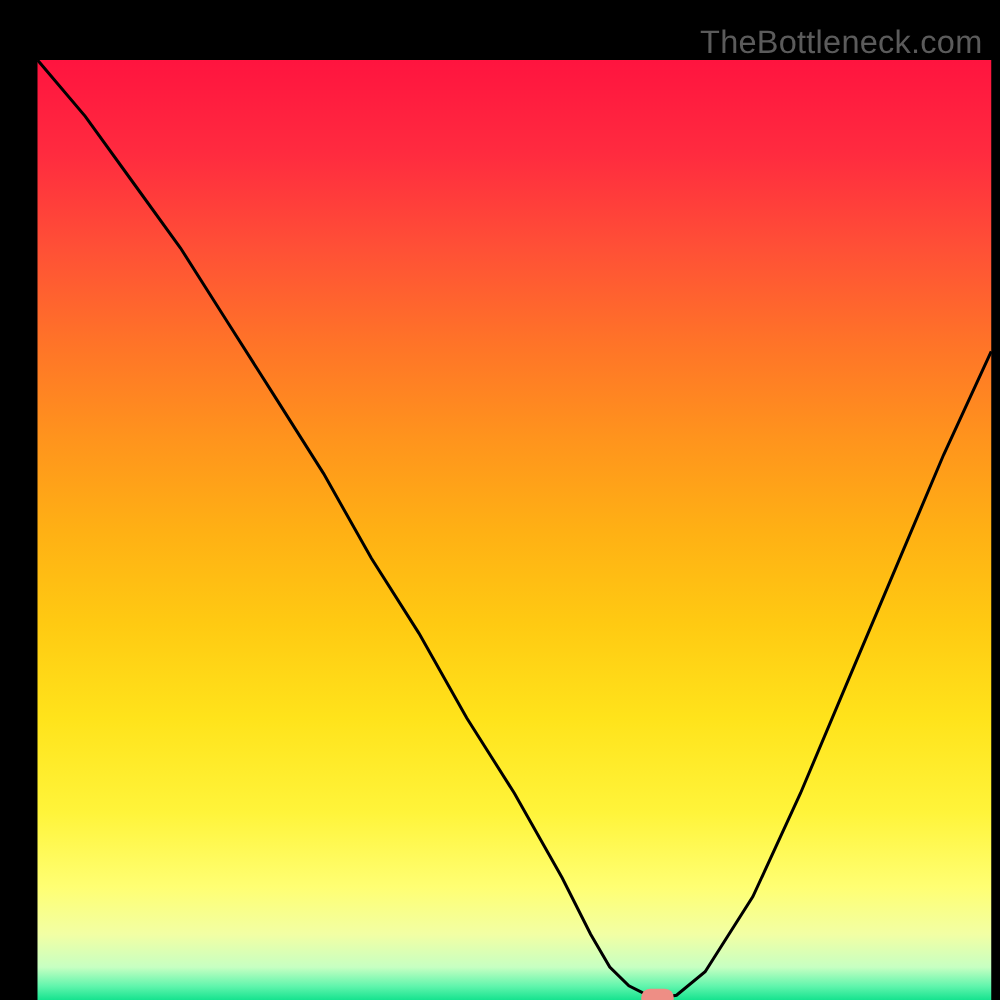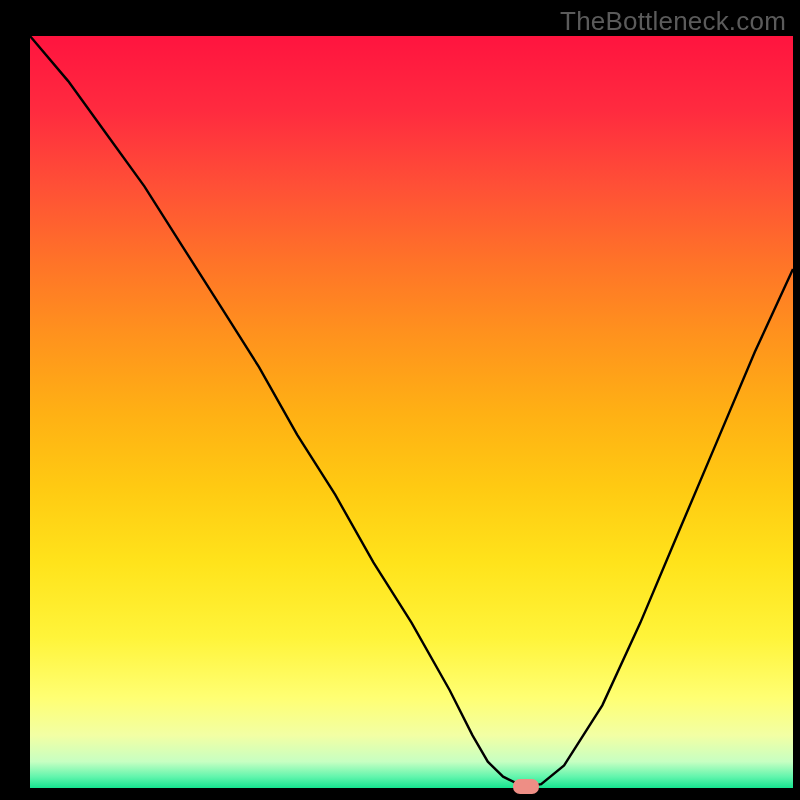--- a/index.html
+++ b/index.html
@@ -7,20 +7,21 @@
     padding: 0;
     width: 800px;
     height: 800px;
     background: #000;
     overflow: hidden;
   }
   .container {
     position: relative;
     width: 800px;
     height: 768px;
+    margin-top: 12px;
   }
   .watermark {
     position: absolute;
     top: 6px;
     right: 14px;
     color: #5b5b5b;
     font-family: Arial, Helvetica, sans-serif;
     font-size: 26px;
     font-weight: 400;
     z-index: 10;

